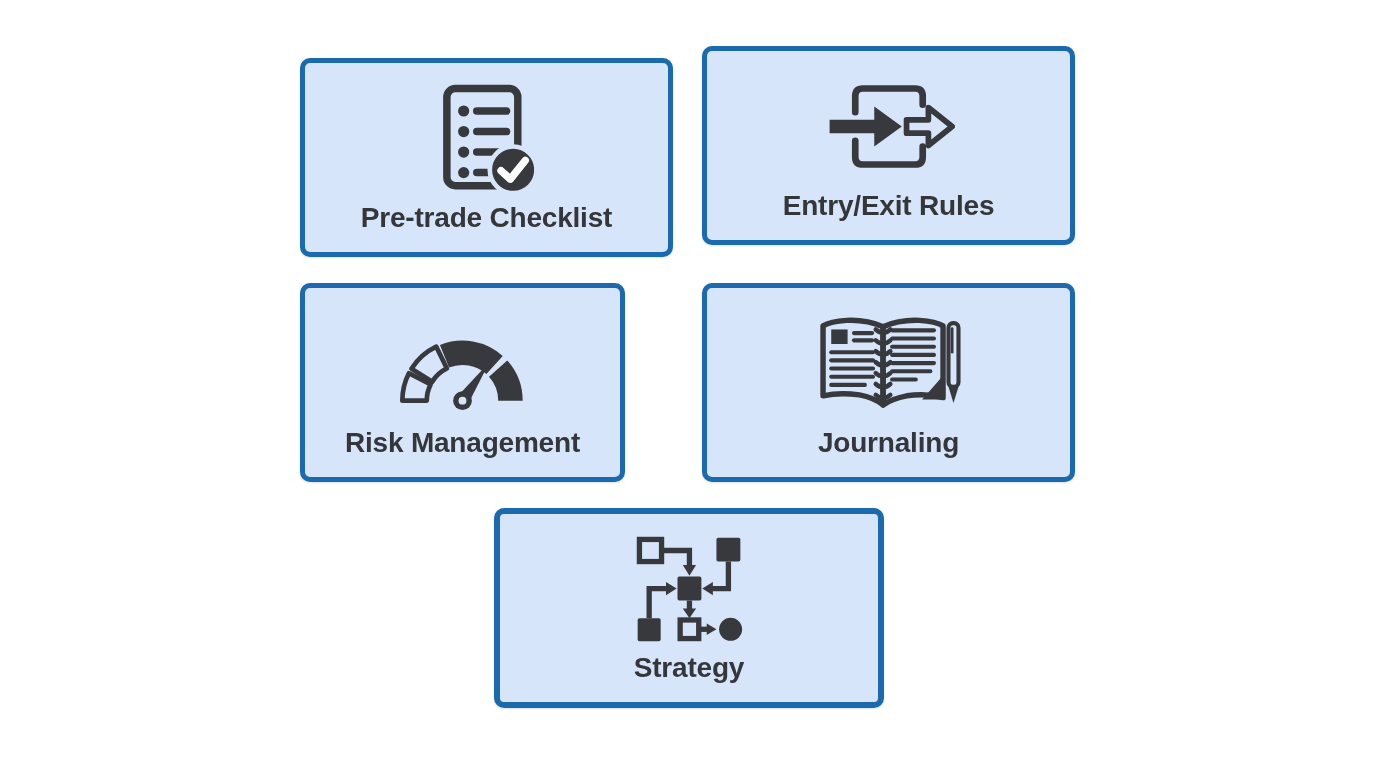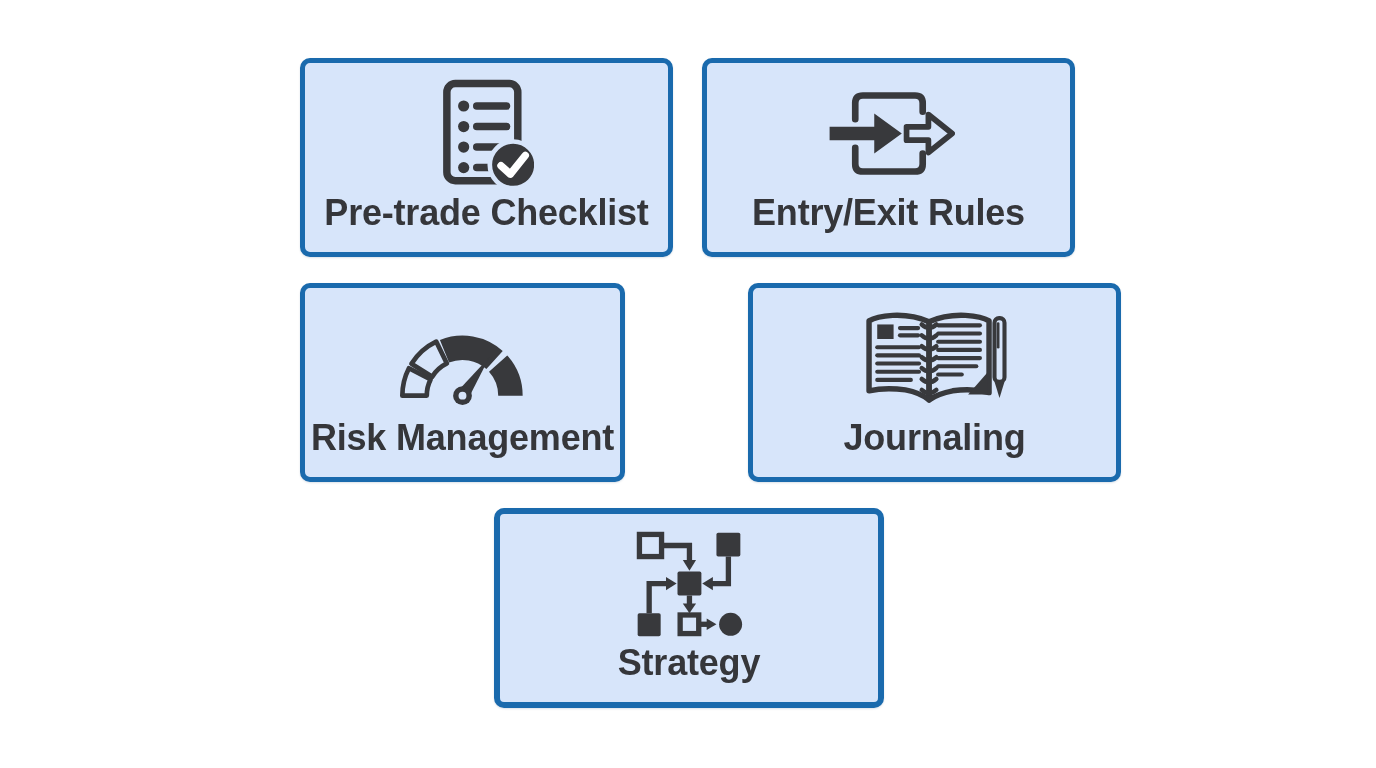--- a/index.html
+++ b/index.html
@@ -39,21 +39,21 @@
     width:100%;
     display:flex;
     align-items:center;
     justify-content:center;
     padding-top:12px;
     color:var(--icon-color);
   }
   .card-label{
     flex:0 0 auto;
     padding-bottom:18px;
-    font-size:36px;
+    font-size:28px;
     font-weight:700;
     letter-spacing:-0.2px;
     color:var(--label-color);
     text-align:center;
     white-space:nowrap;
   }
   svg{display:block;}
   .stroke{stroke:currentColor;fill:none;}
   .fill{fill:currentColor;stroke:none;}
 </style>
@@ -78,21 +78,21 @@
           <line x1="39" y1="74" x2="71" y2="74"></line>
           <line x1="39" y1="96" x2="53" y2="96"></line>
         </g>
         <circle cx="78" cy="93" r="25" fill="currentColor" stroke="var(--card-bg)" stroke-width="5"></circle>
         <polyline points="65,94 75,103 91,83" fill="none" stroke="var(--check-color)" stroke-width="8" stroke-linecap="round" stroke-linejoin="round"></polyline>
       </svg>
     </div>
     <div class="card-label">Pre-trade Checklist</div>
   </div>
 
-  <div class="card" style="left:702px;top:58px;width:373px;height:199px;">
+  <div class="card" style="left:702px;top:46px;width:373px;height:199px;">
     <div class="icon-area">
       <svg width="133" height="95" viewBox="0 0 140 100" aria-hidden="true">
         <path class="stroke" stroke-width="7" stroke-linecap="round" d="M35,35 V18 Q35,10 43,10 H98 Q106,10 106,18 V27"></path>
         <path class="stroke" stroke-width="7" stroke-linecap="round" d="M106,71 V82 Q106,90 98,90 H43 Q35,90 35,82 V65"></path>
         <polygon class="fill" points="8,43 55,43 55,29 84,50 55,71 55,57 8,57"></polygon>
         <polygon class="stroke" stroke-width="6" stroke-linejoin="round" points="89,43 112,43 112,30 137,50 112,70 112,57 89,57"></polygon>
       </svg>
     </div>
     <div class="card-label">Entry/Exit Rules</div>
   </div>
@@ -105,21 +105,21 @@
         <path class="fill" d="M51,32.7 A64,64 0 0 1 117.8,44.4 L100.4,63.8 A38,38 0 0 0 60.7,56.8 Z"></path>
         <path class="fill" d="M122.6,49.2 A64,64 0 0 1 139,92 L113,92 A38,38 0 0 0 103.2,66.6 Z"></path>
         <polygon class="fill" points="103.7,51 80.7,96 69.3,88"></polygon>
         <circle cx="75" cy="92" r="10" fill="currentColor"></circle>
         <circle cx="75" cy="92" r="4.2" fill="var(--card-bg)"></circle>
       </svg>
     </div>
     <div class="card-label">Risk Management</div>
   </div>
 
-  <div class="card" style="left:702px;top:283px;width:373px;height:199px;margin-left:46px;">
+  <div class="card" style="left:702px;top:283px;width:373px;height:199px;">
     <div class="icon-area">
       <svg width="153" height="100" viewBox="0 0 168 110" aria-hidden="true">
         <path class="stroke" stroke-width="6" stroke-linejoin="round" d="M78,14 Q60,6 38,7 Q20,8 12,13 L12,90 Q30,86 52,89 Q68,92 78,100 Z"></path>
         <path class="stroke" stroke-width="6" stroke-linejoin="round" d="M78,14 Q96,6 118,7 Q136,8 144,13 L144,92 Q126,87 104,90 Q88,93 78,100 Z"></path>
         <g class="stroke" stroke-width="5" stroke-linecap="round">
           <path d="M70,17 q8,7 16,0"></path>
           <path d="M70,29 q8,7 16,0"></path>
           <path d="M70,41 q8,7 16,0"></path>
           <path d="M70,53 q8,7 16,0"></path>
           <path d="M70,65 q8,7 16,0"></path>

